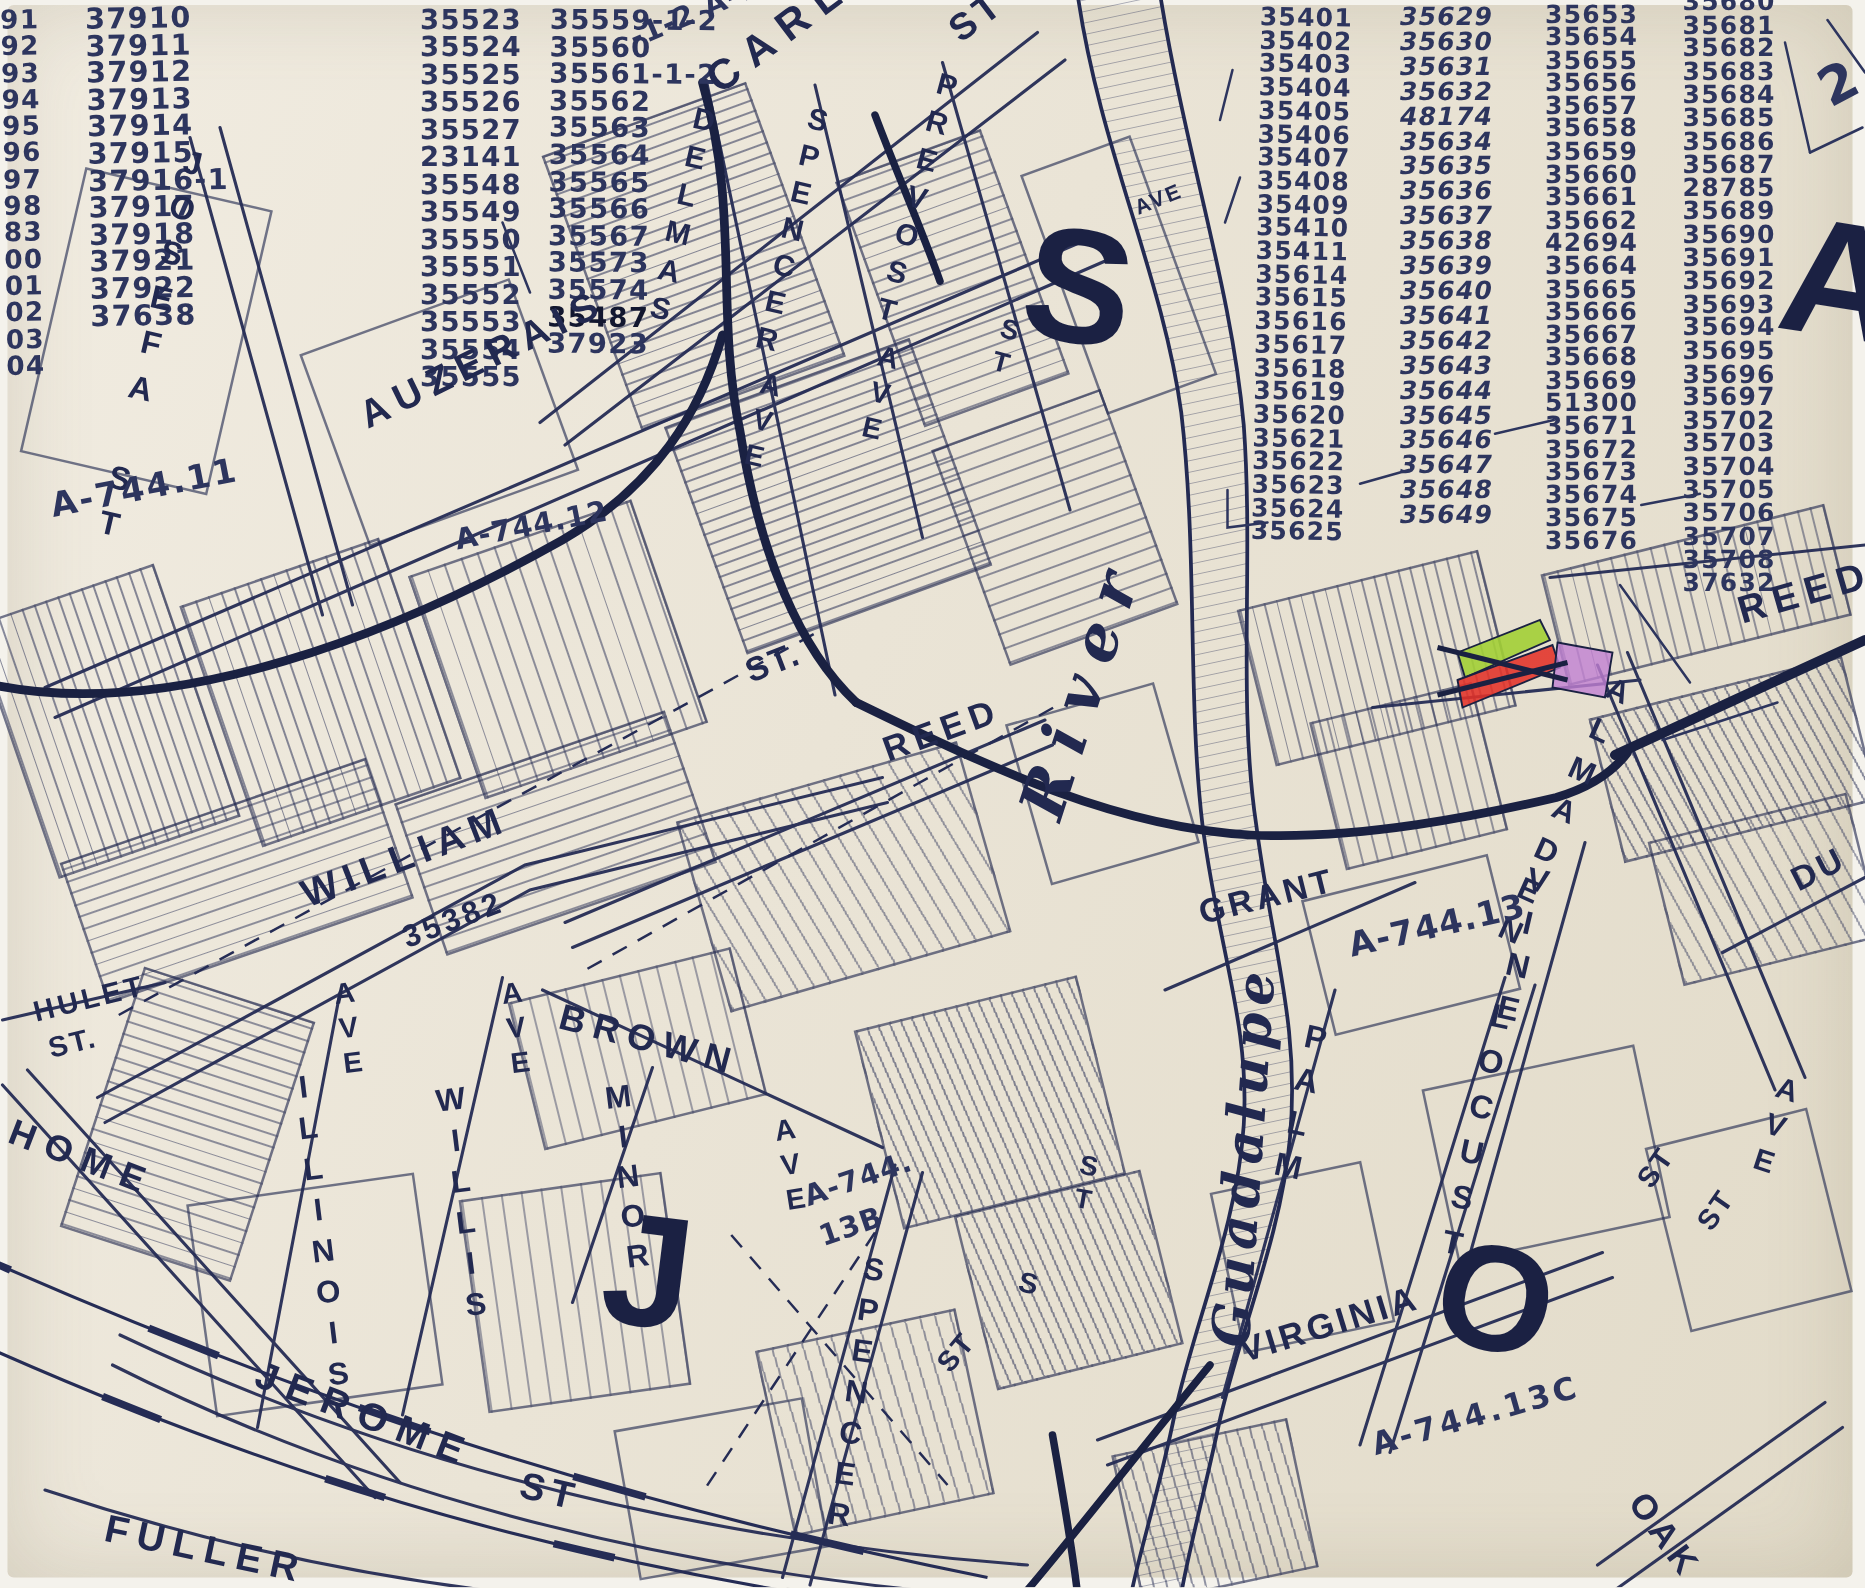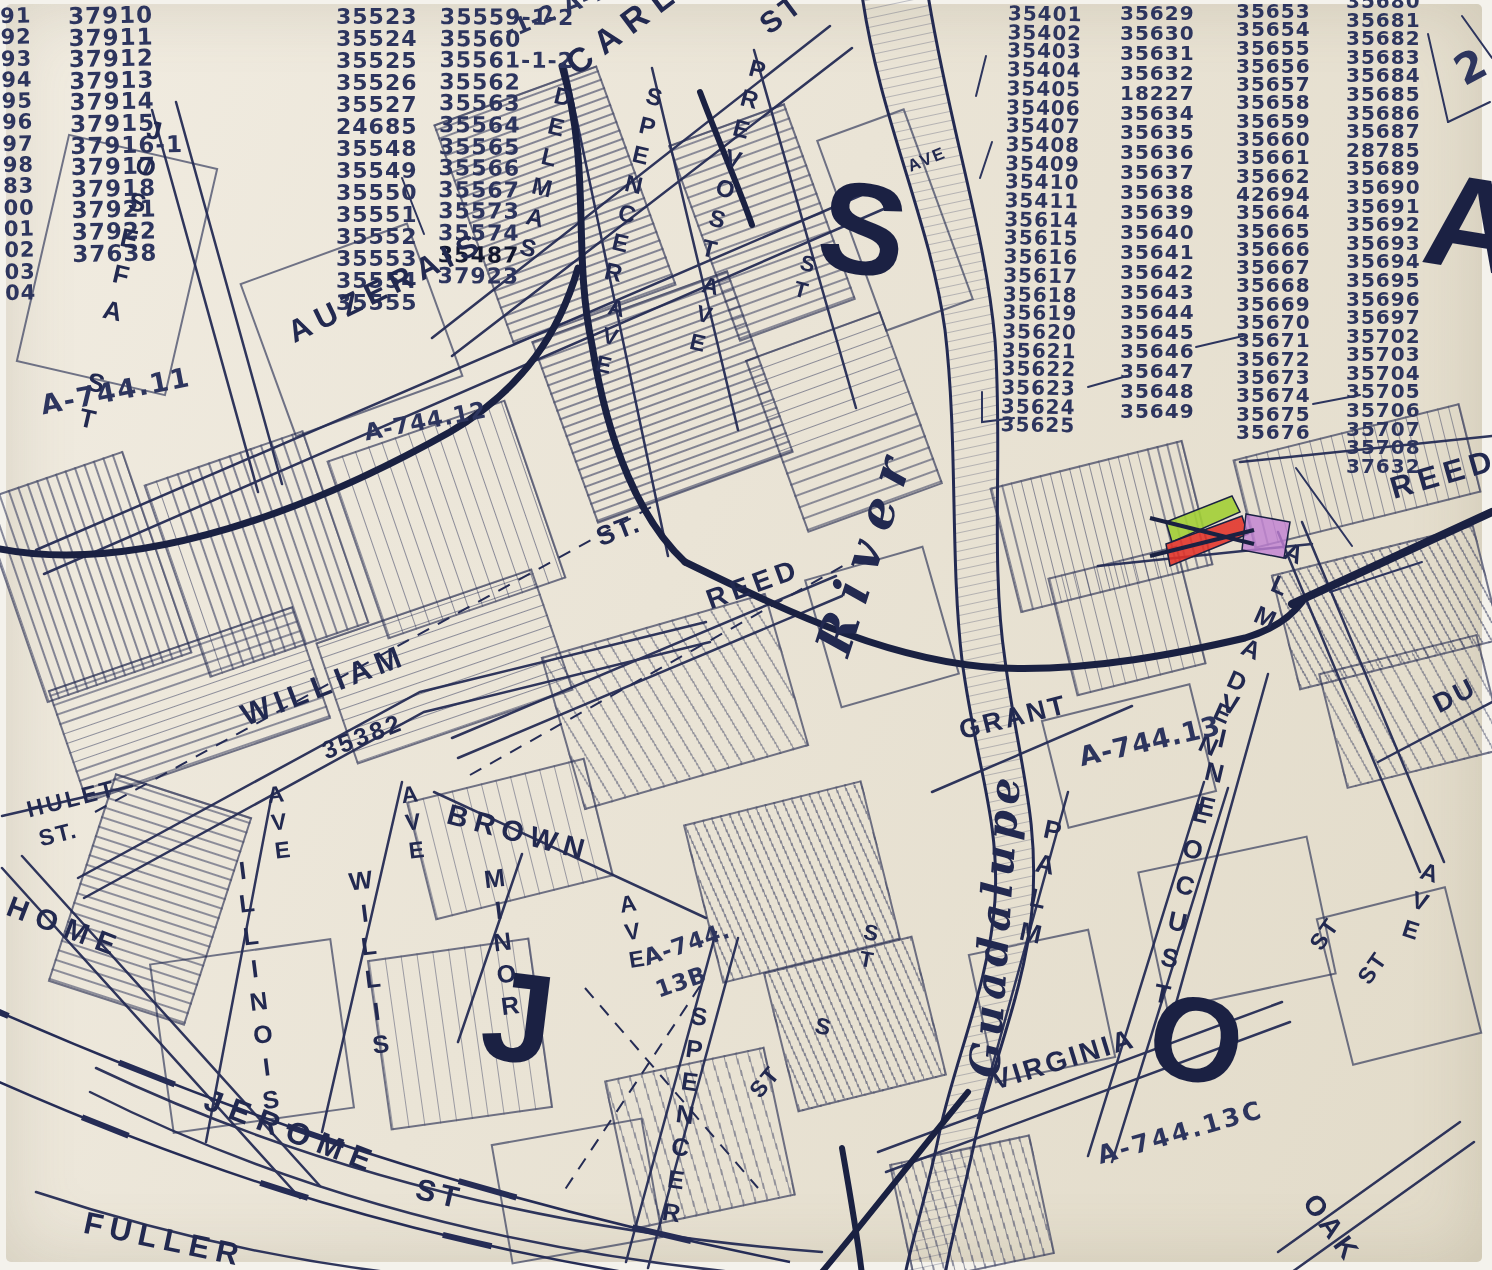--- a/index.html
+++ b/index.html
@@ -17,21 +17,21 @@
   .co{transform-origin:center;}
   .big{font-family:"Liberation Sans",sans-serif;font-weight:700;color:#1b2143;letter-spacing:0;}
   .numcol{position:absolute;font-family:"DejaVu Sans",sans-serif;font-weight:600;color:#2d355e;letter-spacing:1px;transform-origin:0 0;}
   .num{white-space:nowrap;}
   .c1{left:0px;top:6px;font-size:21px;line-height:21.3px;transform:rotate(-1deg);}
   .c2{left:68px;top:6px;font-size:23px;line-height:21.6px;transform:rotate(-1deg);}
   .c3{left:220px;top:4px;font-size:22px;line-height:21.9px;}
   .c4{left:336px;top:6px;font-size:22px;line-height:22px;}
   .c5{left:440px;top:6px;font-size:22px;line-height:21.6px;transform:rotate(.5deg);}
   .c6{left:1008px;top:4px;font-size:20px;line-height:18.7px;transform:rotate(1deg);}
-  .c7{left:1120px;top:4px;font-size:20px;line-height:19.9px;}
+  .c7{left:1120px;top:4px;font-size:20px;line-height:19.9px;font-style:italic;}
   .c8{left:1236px;top:2px;font-size:20px;line-height:18.3px;}
   .c9{left:1346px;top:-8px;font-size:20px;line-height:18.6px;}
   .c5 .num:nth-child(12){font-weight:800;color:#12172f;}
 </style>
 </head>
 <body>
 
 <div class="stage">
   <div class="paper"></div>
 
@@ -197,21 +197,21 @@
       <div class="num">37921</div>
       <div class="num">37922</div>
       <div class="num">37638</div>
     </div>
   <div class="numcol c4">
       <div class="num">35523</div>
       <div class="num">35524</div>
       <div class="num">35525</div>
       <div class="num">35526</div>
       <div class="num">35527</div>
-      <div class="num">24685</div>
+      <div class="num">23141</div>
       <div class="num">35548</div>
       <div class="num">35549</div>
       <div class="num">35550</div>
       <div class="num">35551</div>
       <div class="num">35552</div>
       <div class="num">35553</div>
       <div class="num">35554</div>
       <div class="num">35555</div>
     </div>
   <div class="numcol c5">
@@ -252,21 +252,21 @@
       <div class="num">35622</div>
       <div class="num">35623</div>
       <div class="num">35624</div>
       <div class="num">35625</div>
     </div>
   <div class="numcol c7">
       <div class="num">35629</div>
       <div class="num">35630</div>
       <div class="num">35631</div>
       <div class="num">35632</div>
-      <div class="num">18227</div>
+      <div class="num">48174</div>
       <div class="num">35634</div>
       <div class="num">35635</div>
       <div class="num">35636</div>
       <div class="num">35637</div>
       <div class="num">35638</div>
       <div class="num">35639</div>
       <div class="num">35640</div>
       <div class="num">35641</div>
       <div class="num">35642</div>
       <div class="num">35643</div>
@@ -288,21 +288,21 @@
       <div class="num">35660</div>
       <div class="num">35661</div>
       <div class="num">35662</div>
       <div class="num">42694</div>
       <div class="num">35664</div>
       <div class="num">35665</div>
       <div class="num">35666</div>
       <div class="num">35667</div>
       <div class="num">35668</div>
       <div class="num">35669</div>
-      <div class="num">35670</div>
+      <div class="num">51300</div>
       <div class="num">35671</div>
       <div class="num">35672</div>
       <div class="num">35673</div>
       <div class="num">35674</div>
       <div class="num">35675</div>
       <div class="num">35676</div>
     </div>
   <div class="numcol c9">
       <div class="num">35680</div>
       <div class="num">35681</div>

